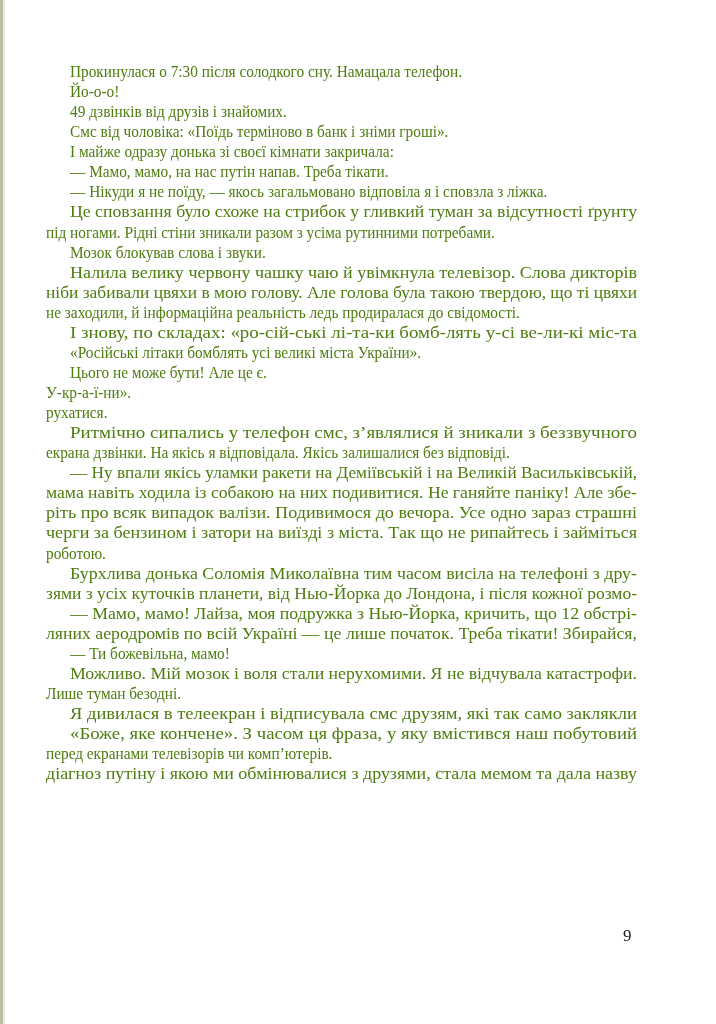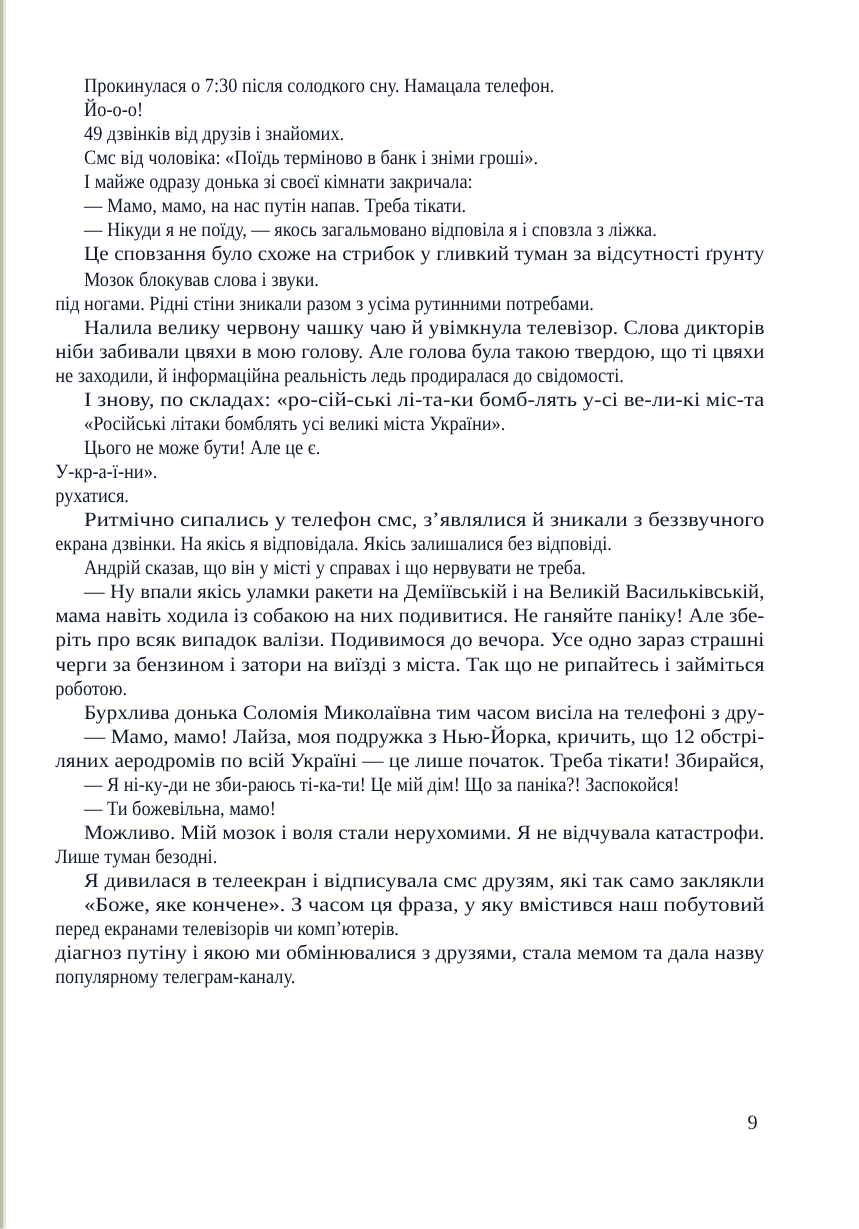--- a/index.html
+++ b/index.html
@@ -10,21 +10,21 @@
     position: absolute; left: 0; top: 0; width: 3px; height: 1024px;
     background: #b9c0a6;
   }
   .left-edge-shade {
     position: absolute; left: 3px; top: 0; width: 2px; height: 1024px;
     background: #e6e9dc;
   }
   .page-text {
     position: absolute; left: 46px; top: 62px; width: 591px;
     font-family: "Liberation Serif", "DejaVu Serif", serif;
-    font-size: 17px; line-height: 20.07px; color: #0f172a;
+    font-size: 17px; line-height: 20.07px; color: #4d7c0f;
   }
   .line {
     display: block; height: 20.07px; white-space: nowrap; overflow: visible;
     transform-origin: 0 50%;
   }
   .line.indent { padding-left: 24px; }
   .line-inner { display: inline-block; transform-origin: 0 50%; }
   .page-number {
     position: absolute; left: 623px; top: 926px;
     font-family: "Liberation Serif", "DejaVu Serif", serif;
@@ -39,45 +39,43 @@
 
 <div class="page-text" id="page-text">
     <span class="line indent"><span class="line-inner" style="transform: scaleX(0.9);">Прокинулася о 7:30 після солодкого сну. Намацала телефон.</span></span>
     <span class="line indent"><span class="line-inner" style="transform: scaleX(0.9);">Йо-о-о!</span></span>
     <span class="line indent"><span class="line-inner" style="transform: scaleX(0.9);">49 дзвінків від друзів і знайомих.</span></span>
     <span class="line indent"><span class="line-inner" style="transform: scaleX(0.9);">Смс від чоловіка: «Поїдь терміново в банк і зніми гроші».</span></span>
     <span class="line indent"><span class="line-inner" style="transform: scaleX(0.9);">І майже одразу донька зі своєї кімнати закричала:</span></span>
     <span class="line indent"><span class="line-inner" style="transform: scaleX(0.9);">— Мамо, мамо, на нас путін напав. Треба тікати.</span></span>
     <span class="line indent"><span class="line-inner" style="transform: scaleX(0.9);">— Нікуди я не поїду, — якось загальмовано відповіла я і сповзла з ліжка.</span></span>
     <span class="line indent"><span class="line-inner" style="transform: scaleX(1.0432);">Це сповзання було схоже на стрибок у гливкий туман за відсутності ґрунту</span></span>
+    <span class="line"><span class="line-inner" style="transform: scaleX(0.9);">під ногами. Рідні стіни зникали разом з усіма рутинними потребами.</span></span>
     <span class="line indent"><span class="line-inner" style="transform: scaleX(0.9);">Мозок блокував слова і звуки.</span></span>
-    <span class="line"><span class="line-inner" style="transform: scaleX(0.9);">під ногами. Рідні стіни зникали разом з усіма рутинними потребами.</span></span>
     <span class="line indent"><span class="line-inner" style="transform: scaleX(1.0602);">Налила велику червону чашку чаю й увімкнула телевізор. Слова дикторів</span></span>
     <span class="line"><span class="line-inner" style="transform: scaleX(1.0245);">ніби забивали цвяхи в мою голову. Але голова була такою твердою, що ті цвяхи</span></span>
     <span class="line"><span class="line-inner" style="transform: scaleX(0.9);">не заходили, й інформаційна реальність ледь продиралася до свідомості.</span></span>
     <span class="line indent"><span class="line-inner" style="transform: scaleX(1.1114);">І знову, по складах: «ро-сій-ські лі-та-ки бомб-лять у-сі ве-ли-кі міс-та</span></span>
     <span class="line indent"><span class="line-inner" style="transform: scaleX(0.9);">«Російські літаки бомблять усі великі міста України».</span></span>
     <span class="line indent"><span class="line-inner" style="transform: scaleX(0.9);">Цього не може бути! Але це є.</span></span>
     <span class="line"><span class="line-inner" style="transform: scaleX(0.9);">У-кр-а-ї-ни».</span></span>
     <span class="line"><span class="line-inner" style="transform: scaleX(0.9);">рухатися.</span></span>
     <span class="line indent"><span class="line-inner" style="transform: scaleX(1.1144);">Ритмічно сипались у телефон смс, з’являлися й зникали з беззвучного</span></span>
     <span class="line"><span class="line-inner" style="transform: scaleX(0.9);">екрана дзвінки. На якісь я відповідала. Якісь залишалися без відповіді.</span></span>
-    <span class="line indent"><span class="line-inner" style="transform: scaleX(0.9);">Андрій сказав, що він у місті у справах і що нервувати не треба.</span></span>
     <span class="line indent"><span class="line-inner" style="transform: scaleX(1.015);">— Ну впали якісь уламки ракети на Деміївській і на Великій Васильківській,</span></span>
     <span class="line"><span class="line-inner" style="transform: scaleX(1.0369);">мама навіть ходила із собакою на них подивитися. Не ганяйте паніку! Але збе-</span></span>
     <span class="line"><span class="line-inner" style="transform: scaleX(1.0644);">ріть про всяк випадок валізи. Подивимося до вечора. Усе одно зараз страшні</span></span>
     <span class="line"><span class="line-inner" style="transform: scaleX(1.0653);">черги за бензином і затори на виїзді з міста. Так що не рипайтесь і займіться</span></span>
     <span class="line"><span class="line-inner" style="transform: scaleX(0.9);">роботою.</span></span>
     <span class="line indent"><span class="line-inner" style="transform: scaleX(1.052);">Бурхлива донька Соломія Миколаївна тим часом висіла на телефоні з дру-</span></span>
+    <span class="line"><span class="line-inner" style="transform: scaleX(1.0294);">зями з усіх куточків планети, від Нью-Йорка до Лондона, і після кожної розмо-</span></span>
     <span class="line indent"><span class="line-inner" style="transform: scaleX(1.0442);">— Мамо, мамо! Лайза, моя подружка з Нью-Йорка, кричить, що 12 обстрі-</span></span>
     <span class="line"><span class="line-inner" style="transform: scaleX(1.0445);">ляних аеродромів по всій Україні — це лише початок. Треба тікати! Збирайся,</span></span>
-    <span class="line indent"><span class="line-inner" style="transform: scaleX(0.9);">— Я ні-ку-ди не зби-раюсь ті-ка-ти! Це мій дім! Що за паніка?! Заспокойся!</span></span>
     <span class="line indent"><span class="line-inner" style="transform: scaleX(0.9);">— Ти божевільна, мамо!</span></span>
     <span class="line indent"><span class="line-inner" style="transform: scaleX(1.0448);">Можливо. Мій мозок і воля стали нерухомими. Я не відчувала катастрофи.</span></span>
     <span class="line"><span class="line-inner" style="transform: scaleX(0.9);">Лише туман безодні.</span></span>
     <span class="line indent"><span class="line-inner" style="transform: scaleX(1.0898);">Я дивилася в телеекран і відписувала смс друзям, які так само заклякли</span></span>
     <span class="line indent"><span class="line-inner" style="transform: scaleX(1.1056);">«Боже, яке кончене». З часом ця фраза, у яку вмістився наш побутовий</span></span>
     <span class="line"><span class="line-inner" style="transform: scaleX(0.9);">перед екранами телевізорів чи комп’ютерів.</span></span>
     <span class="line"><span class="line-inner" style="transform: scaleX(1.0576);">діагноз путіну і якою ми обмінювалися з друзями, стала мемом та дала назву</span></span>
-    <span class="line"><span class="line-inner" style="transform: scaleX(0.9);">популярному телеграм-каналу.</span></span>
   </div>
 
 <div class="page-number">9</div>
 
 </body></html>

